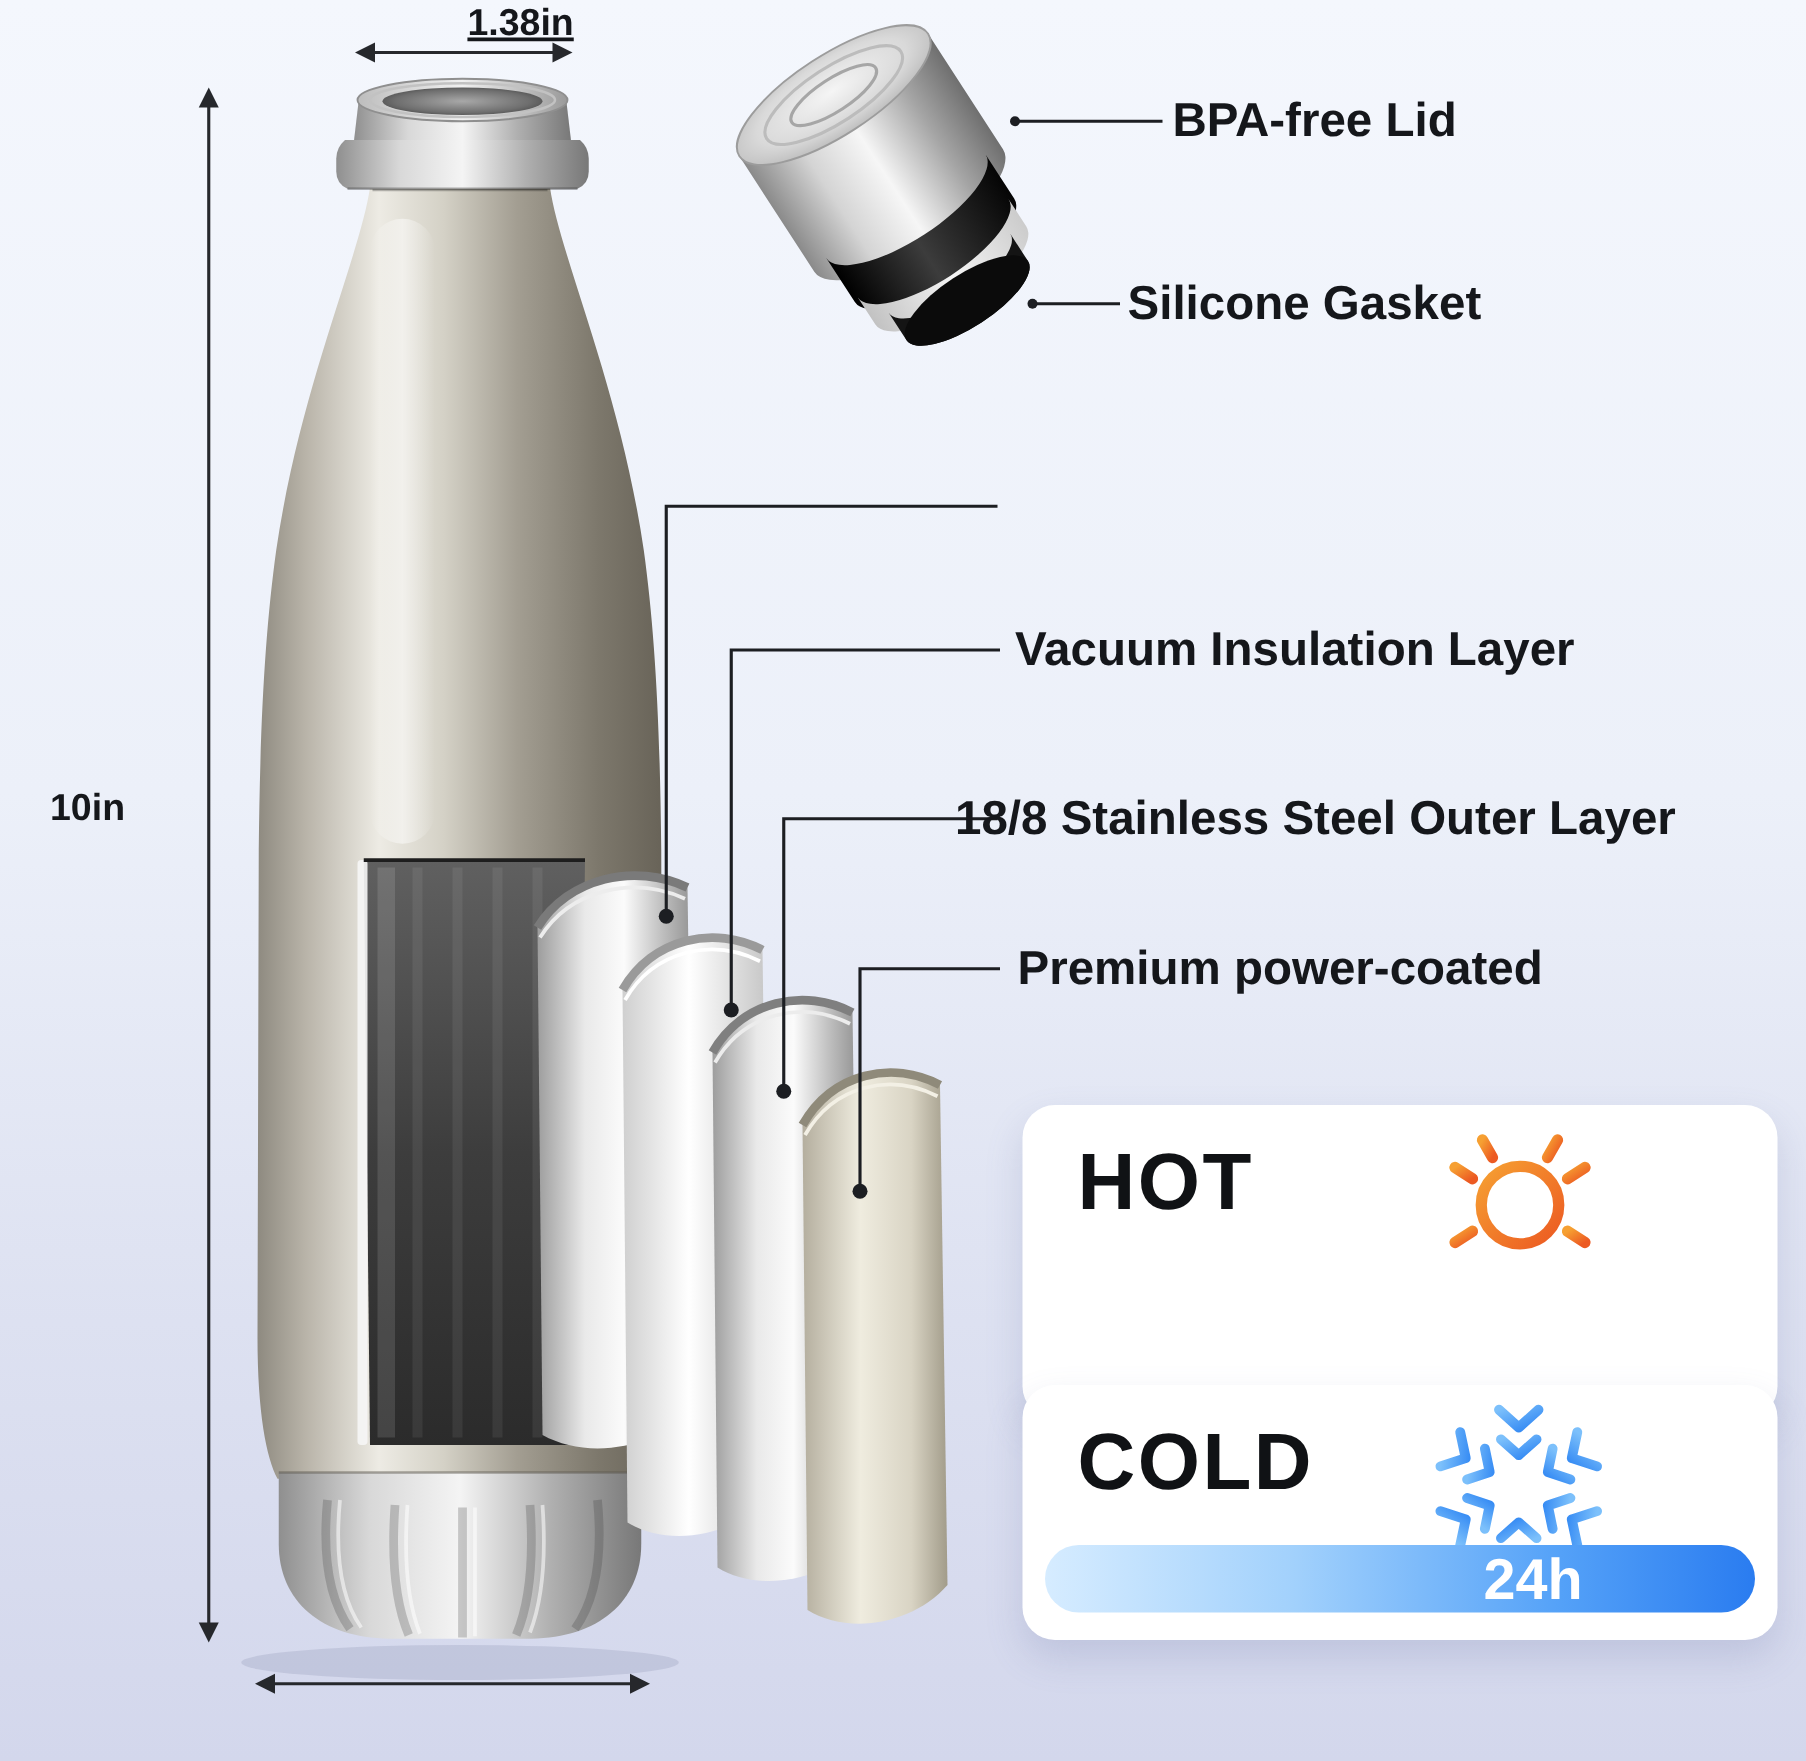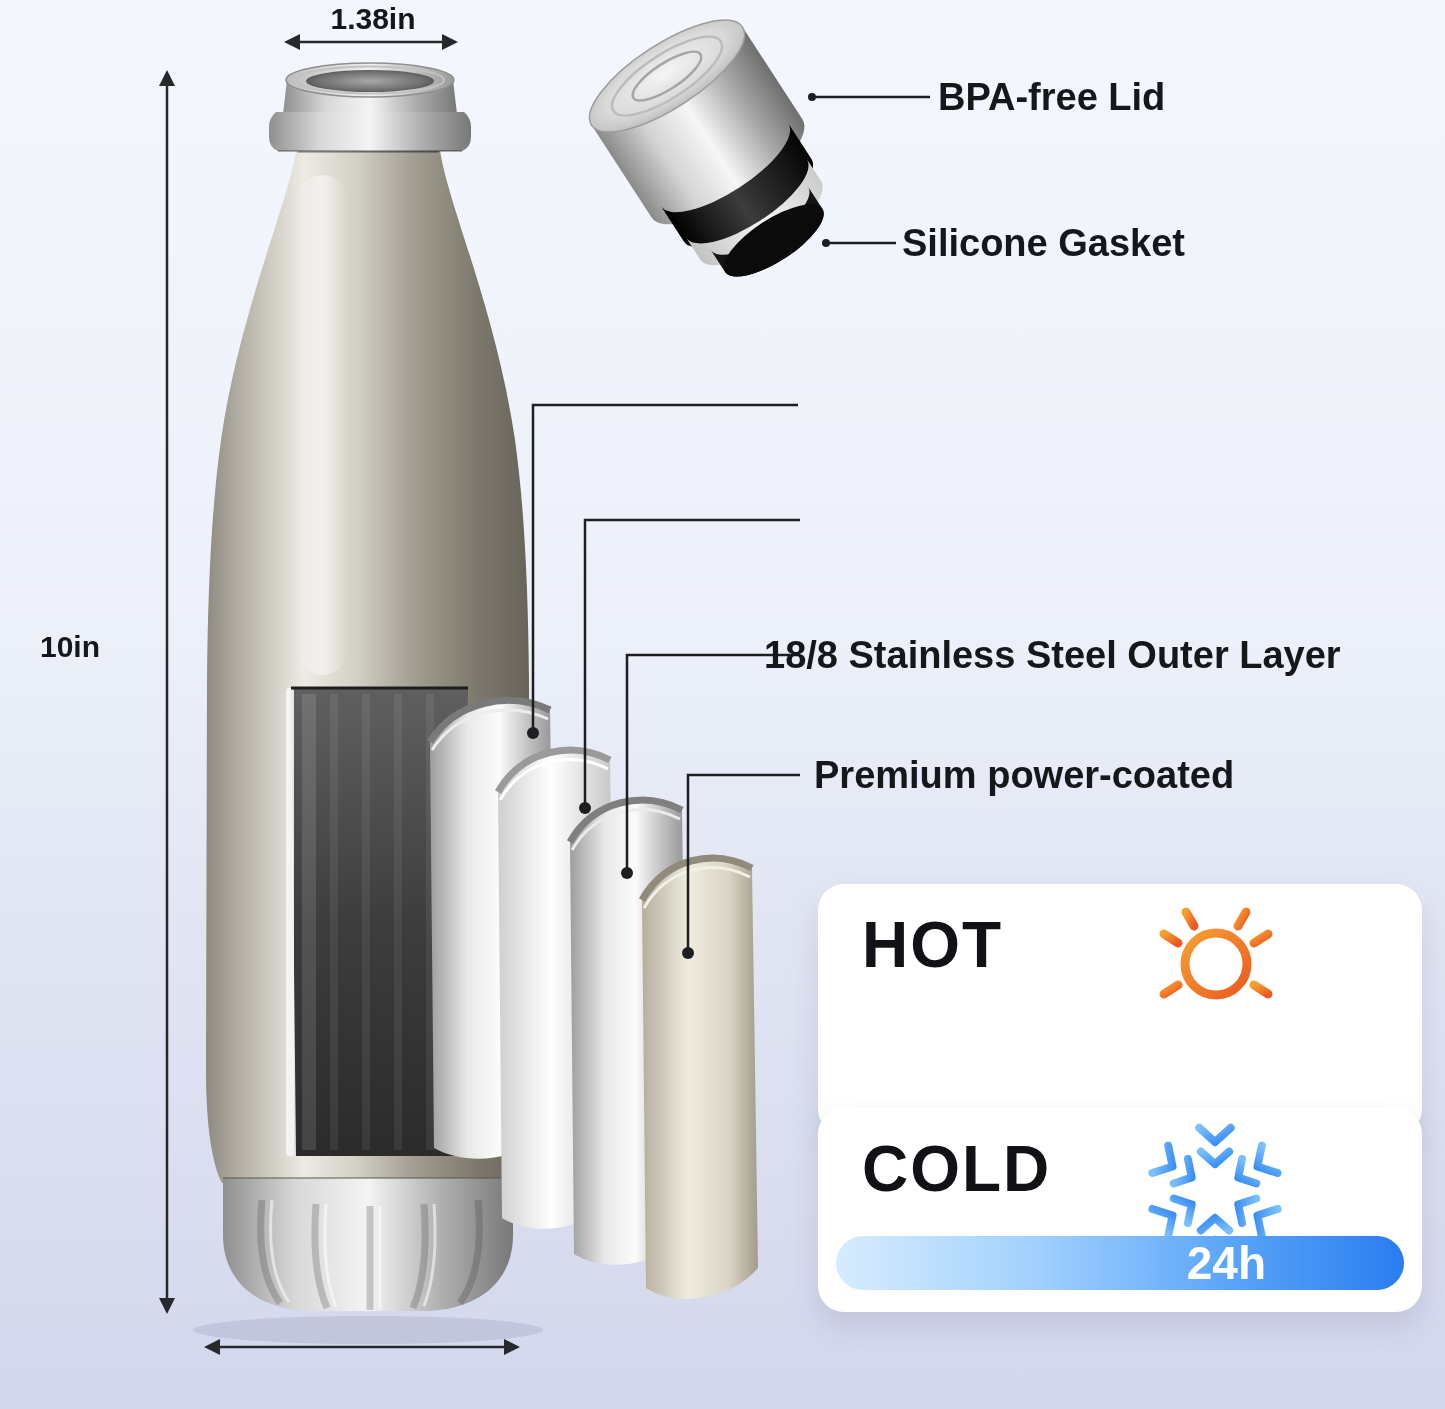--- a/index.html
+++ b/index.html
@@ -6,21 +6,21 @@
   html,body { width:1445px; }
   body { font-family:"Liberation Sans", sans-serif; background:#e9edf7; }
   .canvas {
     position:relative; width:1445px; height:1409px; overflow:hidden;
     background:linear-gradient(180deg,#f4f7fd 0%,#ecf0f9 45%,#dde1f1 75%,#d3d7ec 100%);
   }
   .art { position:absolute; left:0; top:0; width:1445px; height:1409px; }
   .label { position:absolute; font-weight:bold; color:#15171b; white-space:nowrap; }
   .callout { font-size:38px; line-height:34px; }
   .dim { font-size:30px; line-height:34px; }
-  .dim-top   { left:287px; top:2px;   width:172px; text-align:center; }
+  .dim-top   { left:287px; top:2px;   width:172px; text-align:right;text-decoration:underline; }
   .dim-left  { left:40px;  top:630px; width:115px; text-align:left; }
   .dim-bottom{ left:212px; top:1422px;width:305px; text-align:center; }
   .lid-lbl   { left:938px; top:80px; }
   .gasket-lbl{ left:902px; top:226px; }
   .co-0 { left:808px; top:388px; }
   .co-1 { left:812px; top:503px; }
   .co-2 { left:764px; top:638px; }
   .co-3 { left:814px; top:758px; }
 
   .badge {
@@ -266,20 +266,21 @@
     </g>
   </svg>
 
   <div class="label dim dim-top">1.38in</div>
   <div class="label dim dim-left">10in</div>
   <div class="label dim dim-bottom">2.5in</div>
 
   <div class="label callout lid-lbl">BPA-free Lid</div>
   <div class="label callout gasket-lbl">Silicone Gasket</div>
 
+  <div class="label callout co-1">Vacuum Insulation Layer</div>
   <div class="label callout co-2">18/8 Stainless Steel Outer Layer</div>
   <div class="label callout co-3">Premium power-coated</div>
 
   <div class="badge hot">
     <div class="badge-label">HOT</div>
     <svg class="badge-icon" viewBox="0 0 220 132" aria-hidden="true">
       <defs>
         <linearGradient id="sunG" x1="0" y1="0" x2="1" y2="1">
           <stop offset="0" stop-color="#f6a032"></stop>
             <stop offset="1" stop-color="#ec5a22"></stop>

